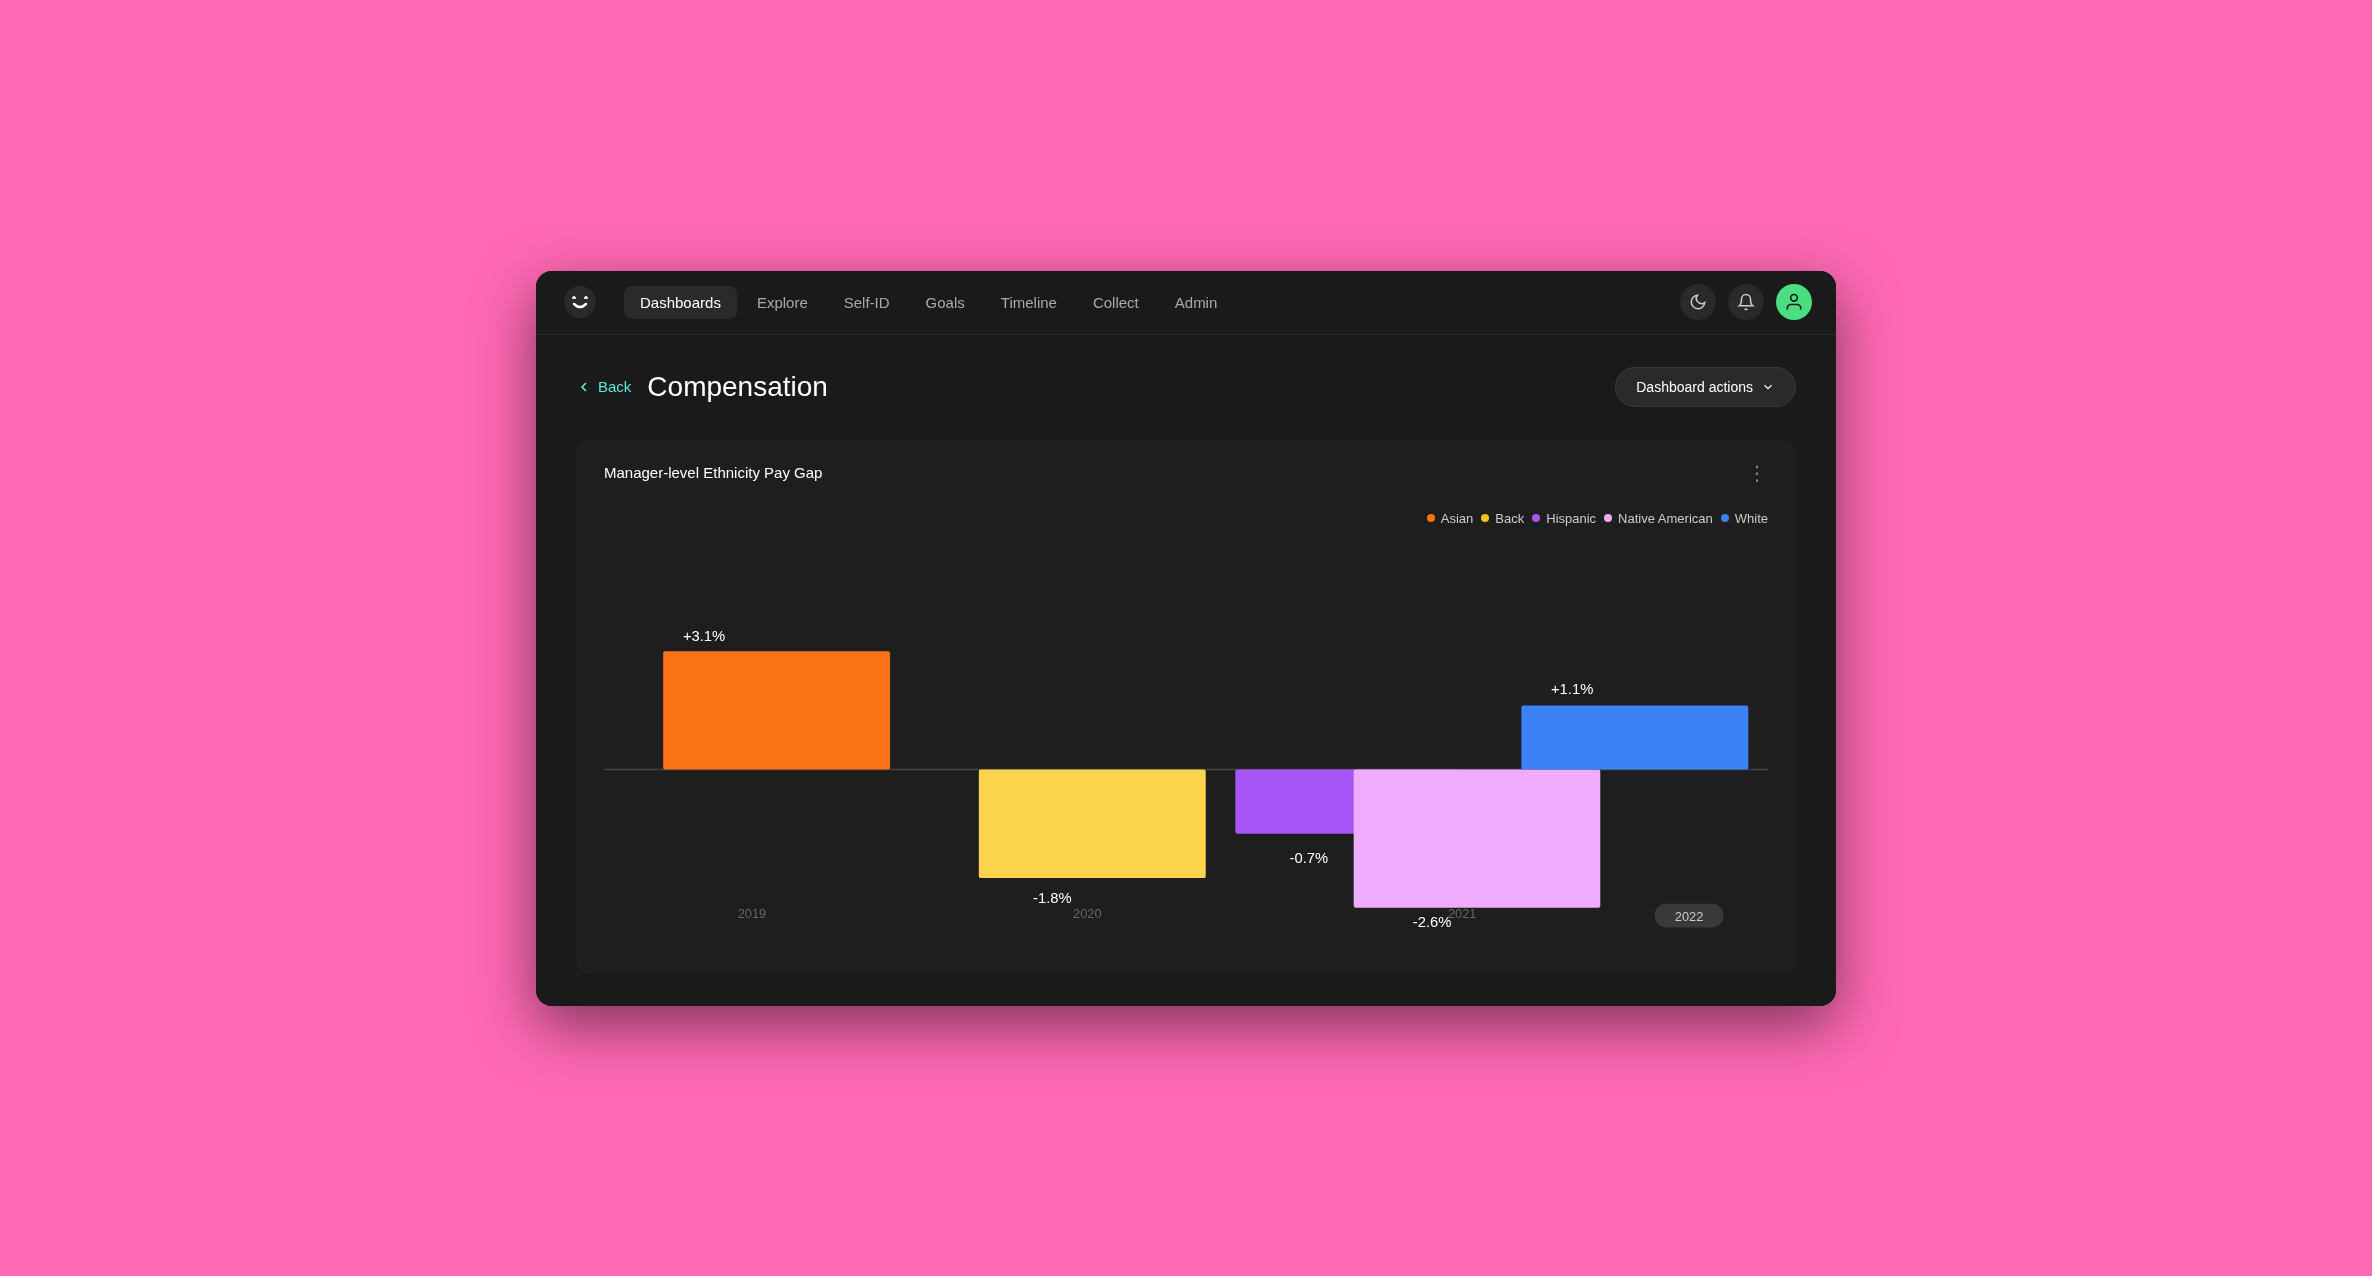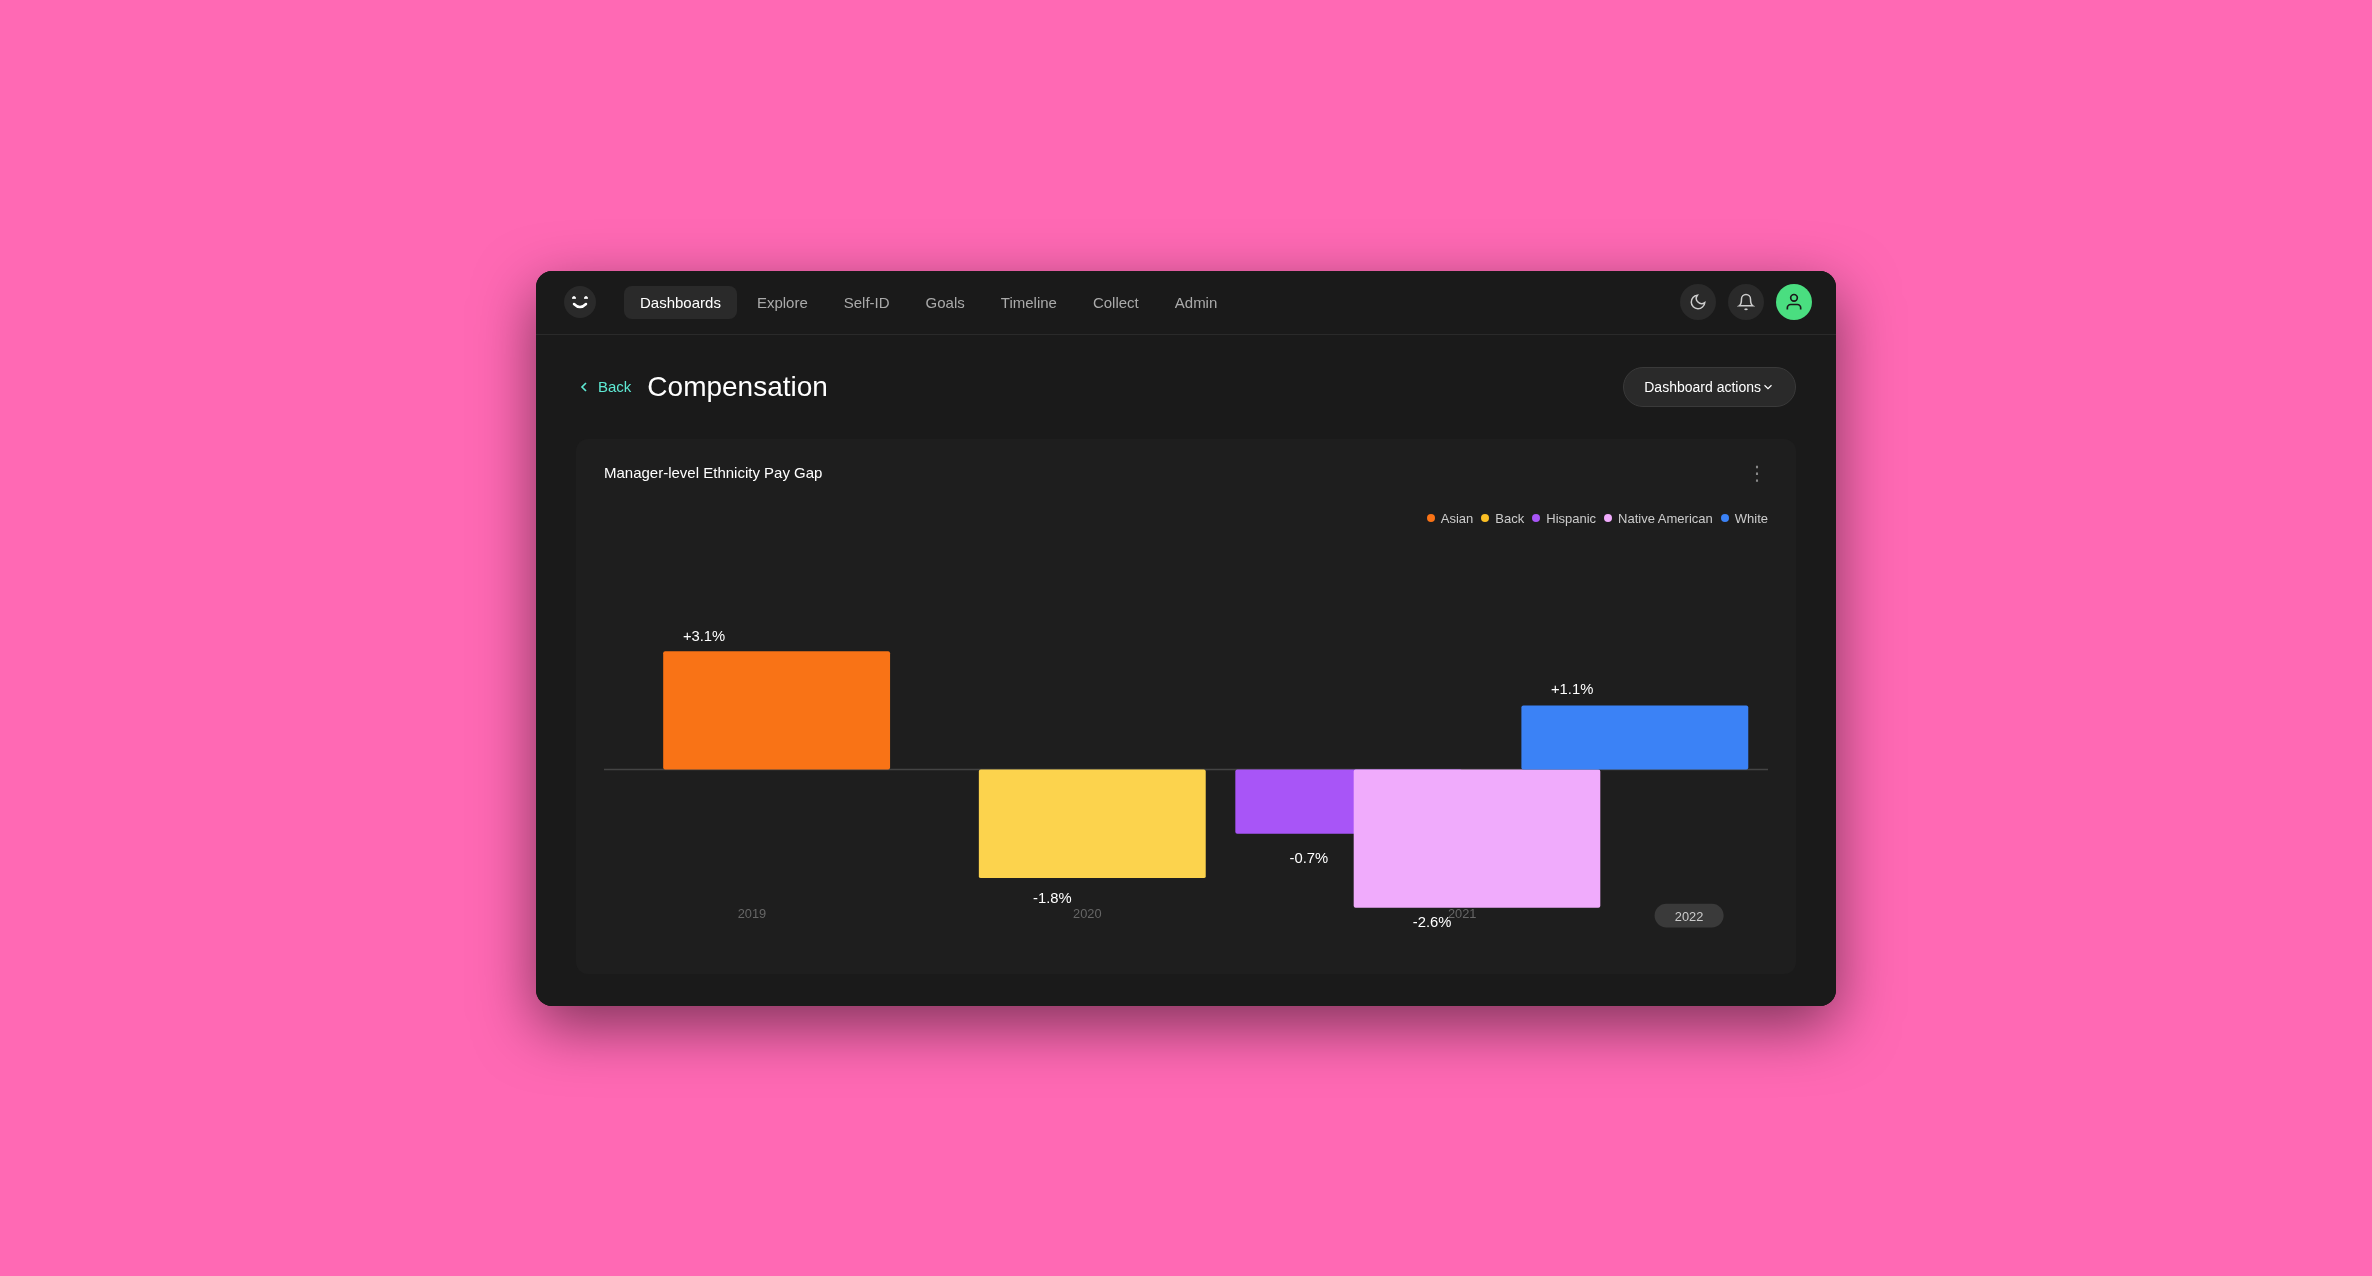--- a/index.html
+++ b/index.html
@@ -118,20 +118,21 @@
     .dashboard-actions-btn {
       background: #2a2a2a;
       border: 1px solid #3a3a3a;
       border-radius: 24px;
       color: #fff;
       padding: 11px 20px;
       font-size: 14px;
       cursor: pointer;
       display: flex;
       align-items: center;
+      gap: 8px;
     }
     
     .chart-card {
       background: #1e1e1e;
       border-radius: 12px;
       padding: 24px 28px 40px 28px;
       position: relative;
     }
     .chart-card-header {
       display: flex;

